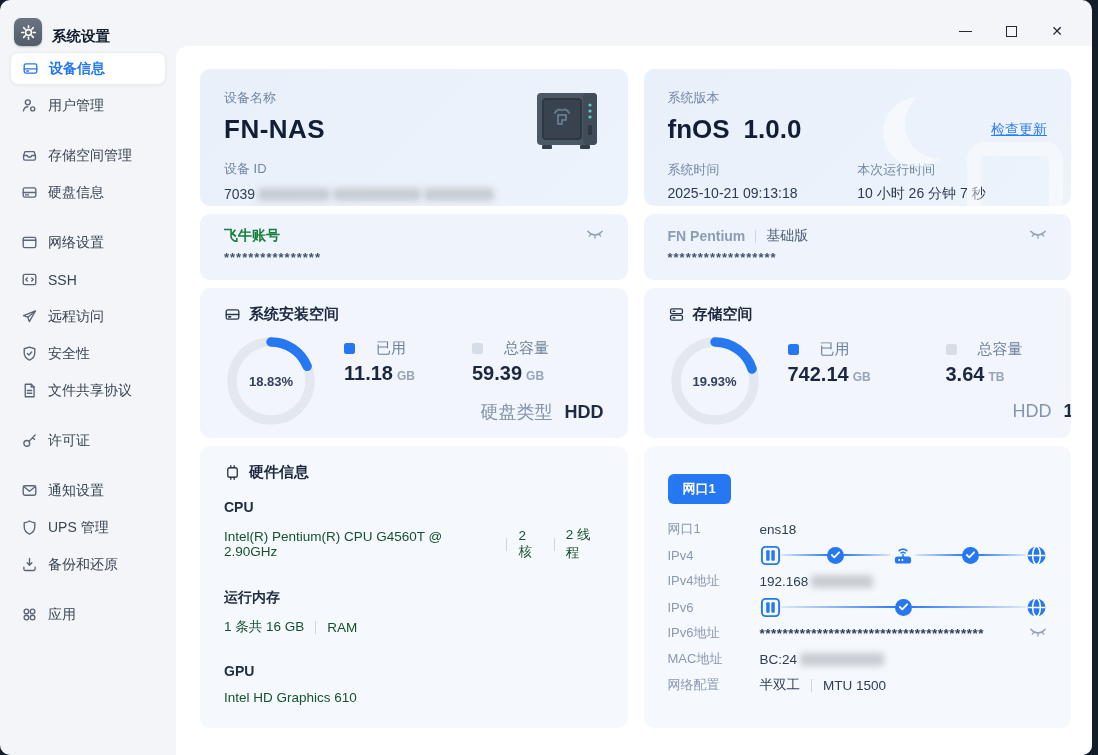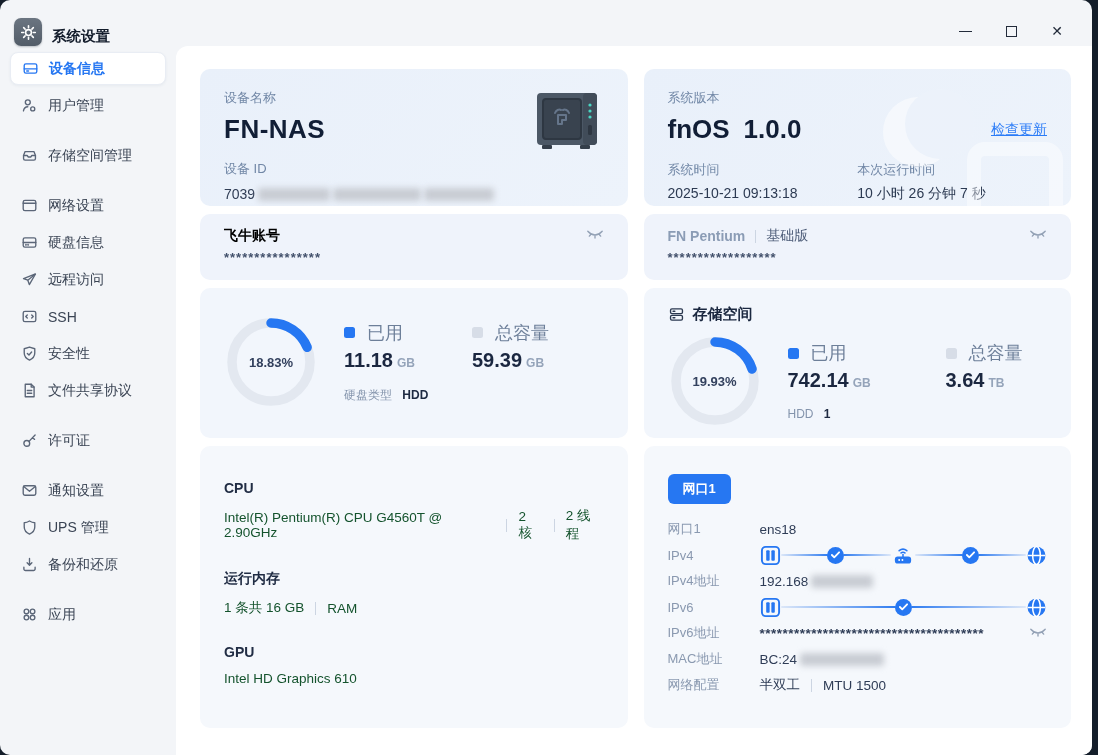--- a/index.html
+++ b/index.html
@@ -86,27 +86,27 @@
   
   .pad-c { padding:17px 24px; }
   .card-head { display:flex; align-items:center; gap:8px; font-size:15px; font-weight:bold; color:#1b2840; }
   .card-head .hico { color:#2b3950; display:flex; }
   .donut-row { display:flex; align-items:center; margin-top:10px; }
   .donut-wrap { position:relative; width:94px; height:94px; flex-shrink:0; }
   .donut-pct { position:absolute; inset:0; display:flex; align-items:center; justify-content:center; font-size:13px; font-weight:bold; color:#33415e; }
   .donut-right { margin-left:26px; flex:1; }
   .legend-row { display:flex; }
   .legend-col { width:128px; }
-  .legend-top { display:flex; align-items:center; gap:12px; font-size:18px; color:#6d7f99; }
+  .legend-top { display:flex; align-items:center; gap:21px; font-size:15px; color:#6d7f99; }
   .sq { width:11px; height:11px; border-radius:2.5px; }
   .sq.blue { background:#2677f2; }
   .sq.gray { background:#d7dde7; }
   .legend-val { margin-top:4px; font-size:20px; font-weight:bold; color:#1b2740; }
   .legend-unit { font-size:12px; color:#95a4ba; margin-left:4px; }
-  .sub-line { margin-top:15px; font-size:12px; }
+  .sub-line { margin-top:15px; font-size:18px;text-align:right; }
   .sub-gray { color:#8494ac; }
   .sub-dark { color:#1e2a42; margin-left:7px; font-weight:bold; }
   
   .hw-sec-label { font-size:14px; font-weight:bold; color:#212d44; margin-top:17px; }
   .hw-sec-val { font-size:13.5px; color:#14532d; margin-top:11px; display:flex; align-items:center; gap:11px; }
   
   .port-btn {
     display:inline-block; margin:11px 0 12px;
     background:#2677f2; color:#fff; font-size:13px; font-weight:bold;
     padding:6px 15px; border-radius:6px; border:none; cursor:pointer;
@@ -172,57 +172,57 @@
       </div>
       <div class="side-item gap">
         <span class="ico">
             <svg width="17" height="17" viewBox="0 0 20 20" fill="none" stroke="currentColor" stroke-width="1.6" stroke-linecap="round" stroke-linejoin="round">
               <path d="M3 10l1.8-4.6h10.4L17 10v3.6a1.8 1.8 0 0 1-1.8 1.8H4.8A1.8 1.8 0 0 1 3 13.6z"></path>
               <path d="M3 10h4.2l1.4 1.8h2.8L12.8 10H17"></path>
             </svg>
           </span>
         <span>存储空间管理</span>
       </div>
-      <div class="side-item gap">
-        <span class="ico">
-            <svg width="17" height="17" viewBox="0 0 20 20" fill="none" stroke="currentColor" stroke-width="1.6" stroke-linecap="round">
-              <rect x="2.6" y="4" width="14.8" height="12" rx="2"></rect>
-              <path d="M2.6 7.4h14.8"></path>
-            </svg>
-          </span>
-        <span>网络设置</span>
-      </div>
       <div class="side-item">
         <span class="ico">
             <svg width="17" height="17" viewBox="0 0 20 20" fill="none" stroke="currentColor" stroke-width="1.6" stroke-linecap="round">
               <rect x="2.6" y="4.6" width="14.8" height="10.8" rx="2"></rect>
               <path d="M2.6 10h14.8"></path>
               <circle cx="5.8" cy="12.6" r=".4" fill="currentColor"></circle>
               <circle cx="8.4" cy="12.6" r=".4" fill="currentColor"></circle>
             </svg>
           </span>
         <span>硬盘信息</span>
       </div>
+      <div class="side-item gap">
+        <span class="ico">
+            <svg width="17" height="17" viewBox="0 0 20 20" fill="none" stroke="currentColor" stroke-width="1.6" stroke-linecap="round">
+              <rect x="2.6" y="4" width="14.8" height="12" rx="2"></rect>
+              <path d="M2.6 7.4h14.8"></path>
+            </svg>
+          </span>
+        <span>网络设置</span>
+      </div>
+      <div class="side-item">
+        <span class="ico">
+            <svg width="17" height="17" viewBox="0 0 20 20" fill="none" stroke="currentColor" stroke-width="1.6" stroke-linecap="round" stroke-linejoin="round">
+              <rect x="2.6" y="4" width="14.8" height="12" rx="2"></rect>
+              <path d="M7.4 8.2L5.6 10l1.8 1.8M12.6 8.2l1.8 1.8-1.8 1.8"></path>
+            </svg>
+          </span>
+        <span>SSH</span>
+      </div>
       <div class="side-item">
         <span class="ico">
             <svg width="17" height="17" viewBox="0 0 20 20" fill="none" stroke="currentColor" stroke-width="1.6" stroke-linejoin="round">
               <path d="M17 3.5L3 9l5 1.8L9.8 16z"></path>
               <path d="M17 3.5L8 10.8"></path>
             </svg>
           </span>
         <span>远程访问</span>
-      </div>
-      <div class="side-item">
-        <span class="ico">
-            <svg width="17" height="17" viewBox="0 0 20 20" fill="none" stroke="currentColor" stroke-width="1.6" stroke-linecap="round" stroke-linejoin="round">
-              <rect x="2.6" y="4" width="14.8" height="12" rx="2"></rect>
-              <path d="M7.4 8.2L5.6 10l1.8 1.8M12.6 8.2l1.8 1.8-1.8 1.8"></path>
-            </svg>
-          </span>
-        <span>SSH</span>
       </div>
       <div class="side-item">
         <span class="ico">
             <svg width="17" height="17" viewBox="0 0 20 20" fill="none" stroke="currentColor" stroke-width="1.6" stroke-linecap="round" stroke-linejoin="round">
               <path d="M10 2.4l6.2 2v5c0 4.2-2.8 6.8-6.2 8.3-3.4-1.5-6.2-4.1-6.2-8.3v-5z"></path>
               <path d="M7.5 9.9l1.9 1.9 3.1-3.5"></path>
             </svg>
           </span>
         <span>安全性</span>
       </div>
@@ -328,21 +328,21 @@
           </div>
           <div class="ver-col">
             <div class="lbl">本次运行时间</div>
             <div class="ver-val">10 小时 26 分钟 7 秒</div>
           </div>
         </div>
       </div>
 
       <div class="card r2 pad-b">
         <div class="acct-top">
-          <span class="lbl" style="color:#000000;font-weight:bold;font-size:14px">飞牛账号</span>
+          <span class="lbl" style="color:#15803d;font-weight:bold;font-size:14px">飞牛账号</span>
           <span class="eye">
             <svg width="18" height="14" viewBox="0 0 20 14" fill="none" stroke="currentColor" stroke-width="1.5" stroke-linecap="round">
                 <path d="M2 4c5 5.5 11 5.5 16 0M5 7.8l-1.3 1.6M10 9.4v2M15 7.8l1.3 1.6"></path>
               </svg>
           </span>
         </div>
         <div class="stars">****************</div>
       </div>
 
       <div class="card r2 pad-b">
@@ -355,20 +355,30 @@
           <span class="eye">
             <svg width="18" height="14" viewBox="0 0 20 14" fill="none" stroke="currentColor" stroke-width="1.5" stroke-linecap="round">
                 <path d="M2 4c5 5.5 11 5.5 16 0M5 7.8l-1.3 1.6M10 9.4v2M15 7.8l1.3 1.6"></path>
               </svg>
           </span>
         </div>
         <div class="stars">******************</div>
       </div>
 
       <div class="card r3 pad-c">
+        <div class="card-head">
+          <span class="hico">
+              <svg width="17" height="17" viewBox="0 0 20 20" fill="none" stroke="currentColor" stroke-width="1.6" stroke-linecap="round">
+                <rect x="2.6" y="4.6" width="14.8" height="10.8" rx="2"></rect>
+                <path d="M2.6 10h14.8"></path>
+                <path d="M5.6 12.8h2.2" stroke-width="1.8"></path>
+              </svg>
+            </span>
+          <span>系统安装空间</span>
+        </div>
         <div class="donut-row">
           <div class="donut-wrap">
             <svg width="94" height="94" viewBox="0 0 94 94">
               <circle cx="47" cy="47" r="39" fill="none" stroke="#e3e8f0" stroke-width="9.5"></circle>
               <circle class="donut-arc" cx="47" cy="47" r="39" fill="none" stroke="#2677f2" stroke-width="9.5" stroke-linecap="round" transform="rotate(-90 47 47)" stroke-dasharray="46.14 245.04"></circle>
             </svg>
             <div class="donut-pct">18.83%</div>
           </div>
           <div class="donut-right">
             <div class="legend-row">
@@ -433,20 +443,29 @@
             </div>
             <div class="sub-line">
               <span class="sub-gray">HDD</span>
               <span class="sub-dark">1</span>
             </div>
           </div>
         </div>
       </div>
 
       <div class="card r4 pad-c">
+        <div class="card-head">
+          <span class="hico">
+              <svg width="17" height="17" viewBox="0 0 20 20" fill="none" stroke="currentColor" stroke-width="1.6" stroke-linecap="round">
+                <rect x="4.4" y="4.4" width="11.2" height="11.2" rx="2.4"></rect>
+                <path d="M8 2v2.4M12 2v2.4M8 15.6V18M12 15.6V18"></path>
+              </svg>
+            </span>
+          <span>硬件信息</span>
+        </div>
         <div class="hw-sec-label">CPU</div>
         <div class="hw-sec-val">
           <span>Intel(R) Pentium(R) CPU G4560T @ 2.90GHz</span>
           <span class="vbar"></span>
           <span>2 核</span>
           <span class="vbar"></span>
           <span>2 线程</span>
         </div>
         <div class="hw-sec-label" style="margin-top:27px">运行内存</div>
         <div class="hw-sec-val">

